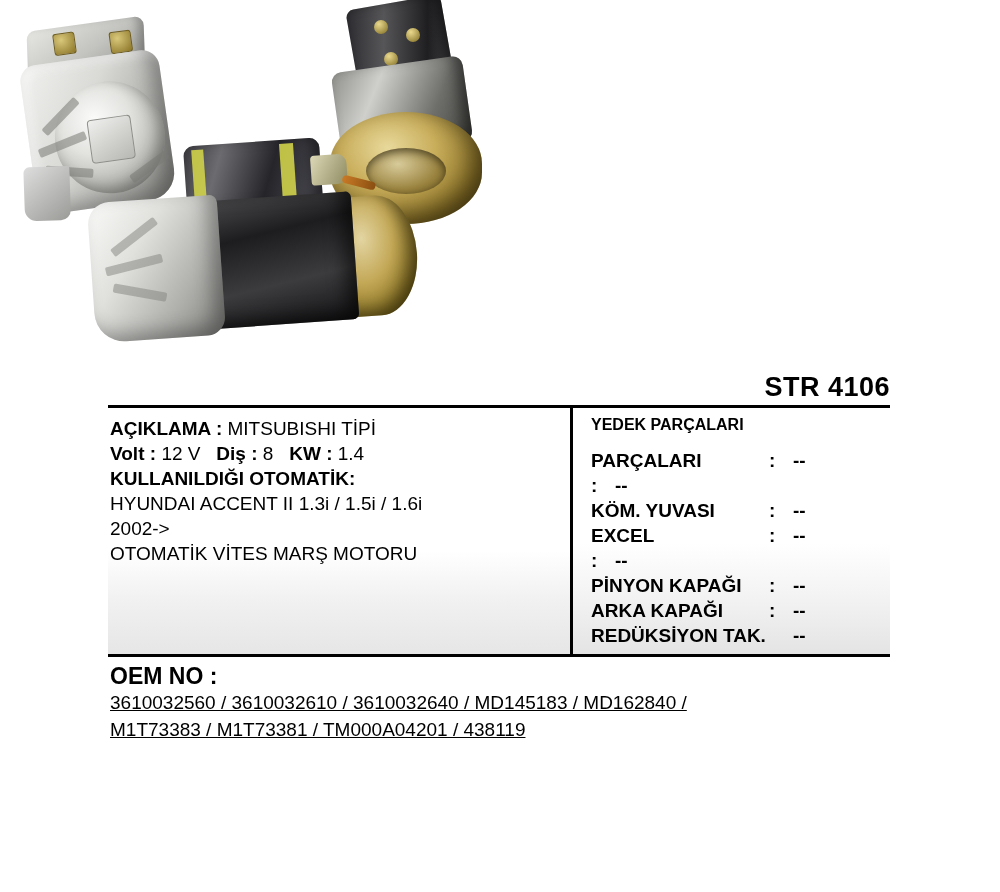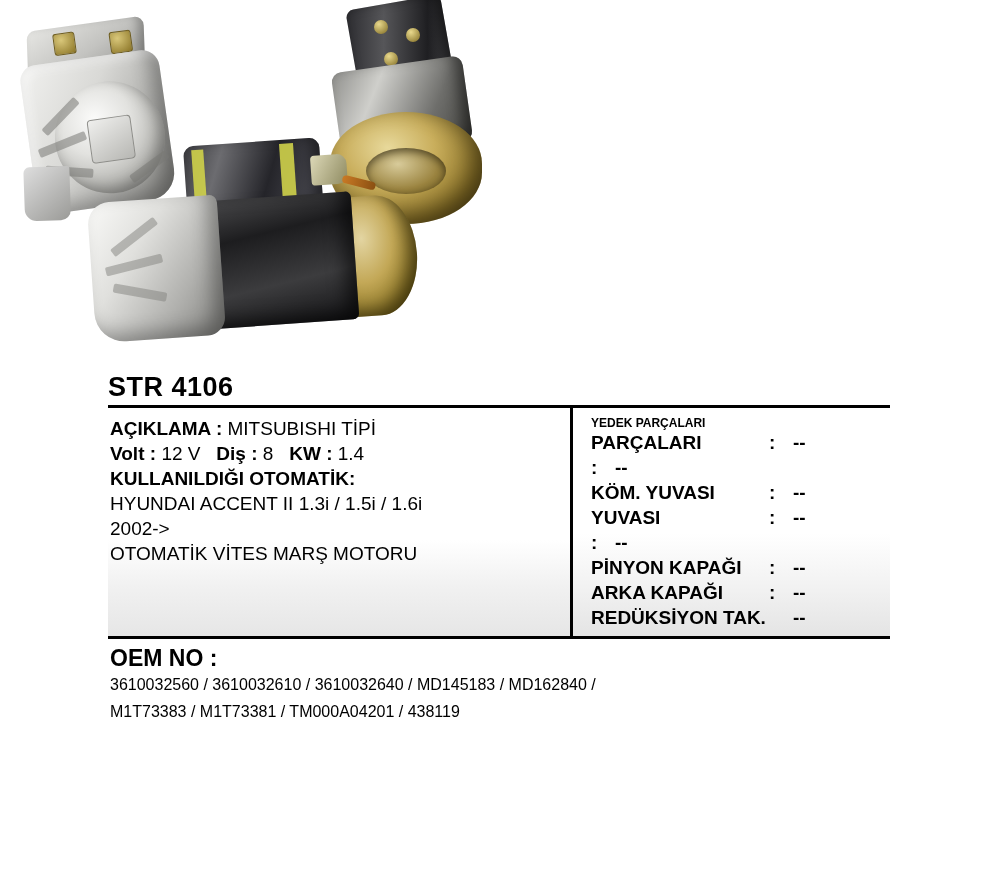--- a/index.html
+++ b/index.html
@@ -223,20 +223,21 @@
   }
   #title-row {
     border-bottom: 3px solid #000;
     padding-bottom: 2px;
   }
   #title {
     font-size: 27px;
     font-weight: bold;
     letter-spacing: .5px;
     line-height: 1.15;
+    text-align: right;
   }
   #body-grid {
     display: flex;
     border-bottom: 3px solid #000;
   }
   #left-col {
     width: 462px;
     box-sizing: border-box;
     padding: 8px 6px 8px 2px;
     background: linear-gradient(180deg, #ffffff 0%, #ffffff 58%, #f1f1f1 78%, #e6e6e6 100%);
@@ -248,22 +249,23 @@
     padding: 8px 4px 6px 14px;
     background: linear-gradient(180deg, #ffffff 0%, #ffffff 55%, #f1f1f1 80%, #e4e4e4 100%);
   }
   .line {
     font-size: 19px;
     line-height: 25px;
     white-space: nowrap;
   }
   .lbl-bold { font-weight: bold; }
   #spares-title {
-    font-size: 12px;
+    font-size: 16px;
     font-weight: bold;
+    margin-bottom: 14px;
     padding-left: 4px;
   }
   .spare-row {
     display: flex;
     align-items: baseline;
     font-size: 19px;
     line-height: 25px;
     font-weight: bold;
     padding-left: 4px;
   }
@@ -272,22 +274,23 @@
   .spare-val { font-weight: bold; }
   #oem {
     padding: 6px 2px 4px 2px;
   }
   #oem-label {
     font-size: 23px;
     font-weight: bold;
     line-height: 26px;
   }
   .oem-line {
-    font-size: 16px;
+    font-size: 19px;
     line-height: 27px;
+    text-decoration: underline;
   }
 </style>
 </head>
 <body>
 
 <div id="photo-area">
 
   <div class="starter1">
     <div class="s1-top"></div>
     <div class="s1-bolt" style="left:56px; top:18px;"></div>
@@ -368,21 +371,21 @@
       <div class="spare-row">
         <span class="spare-colon">:</span>
         <span class="spare-val">--</span>
       </div>
       <div class="spare-row">
         <span class="spare-name">KÖM. YUVASI</span>
         <span class="spare-colon">:</span>
         <span class="spare-val">--</span>
       </div>
       <div class="spare-row">
-        <span class="spare-name">YUVASI</span>
+        <span class="spare-name">EXCEL</span>
         <span class="spare-colon">:</span>
         <span class="spare-val">--</span>
       </div>
       <div class="spare-row">
         <span class="spare-colon">:</span>
         <span class="spare-val">--</span>
       </div>
       <div class="spare-row">
         <span class="spare-name">PİNYON KAPAĞI</span>
         <span class="spare-colon">:</span>

